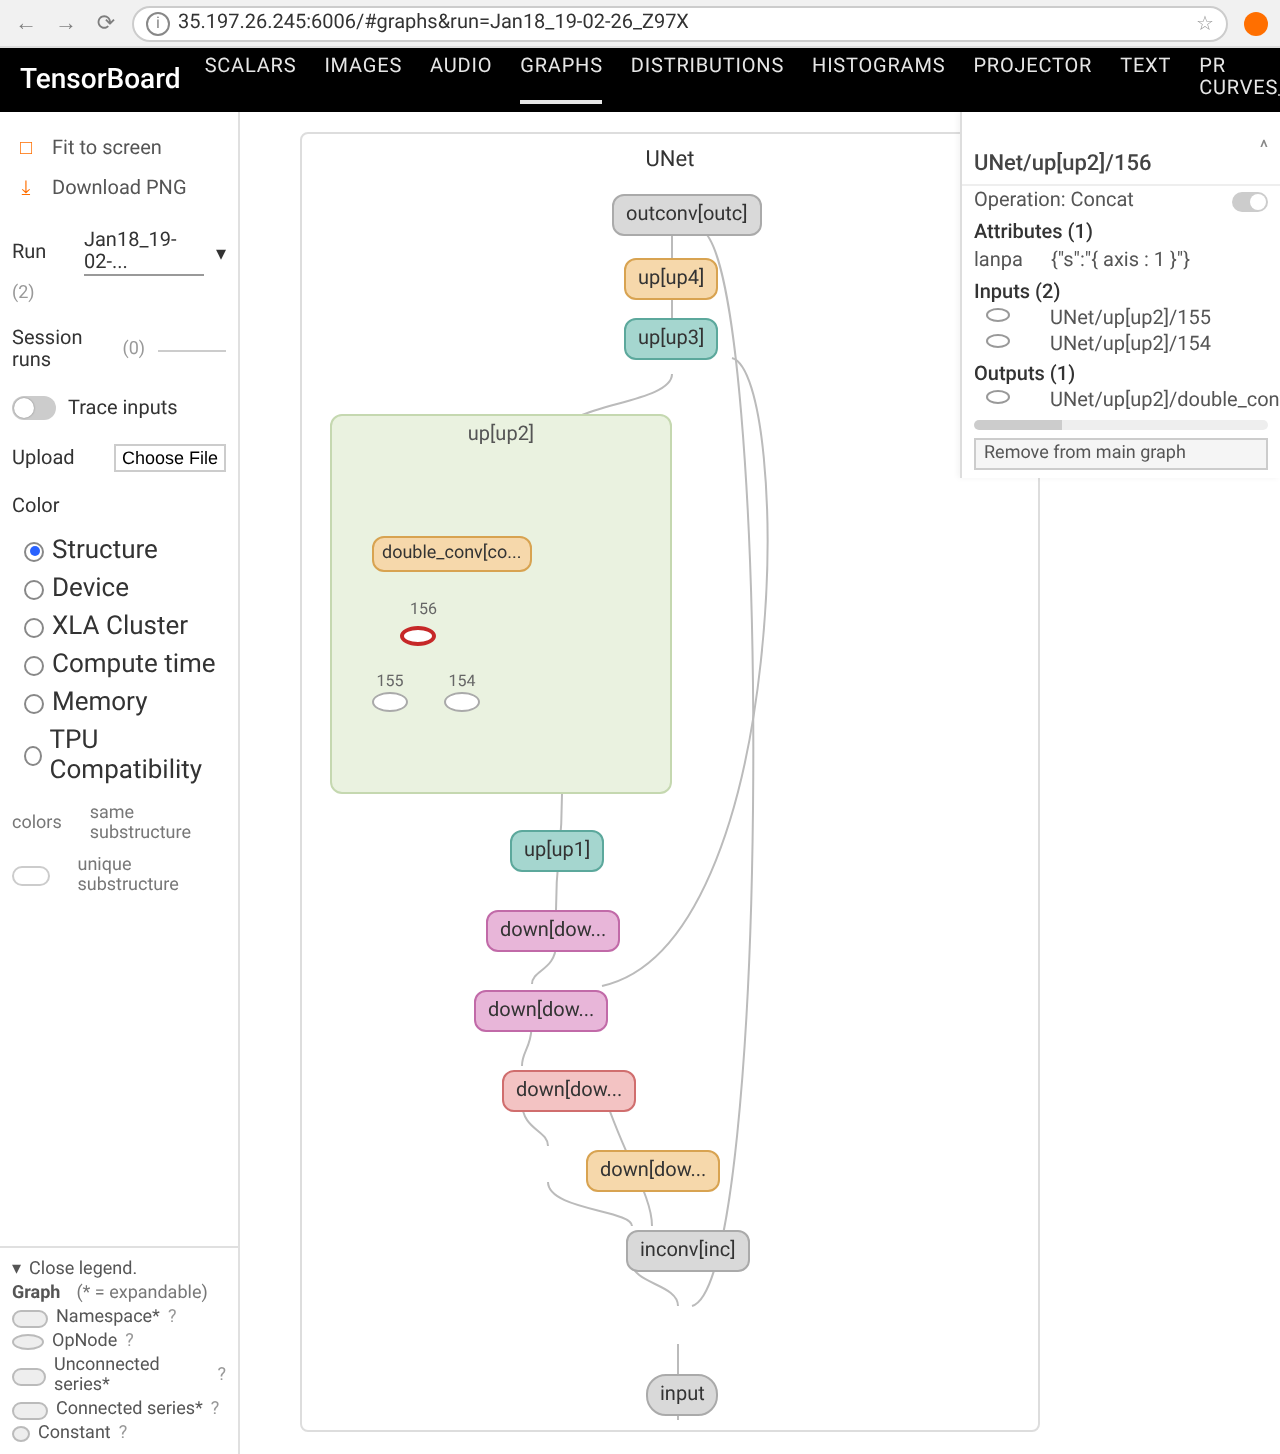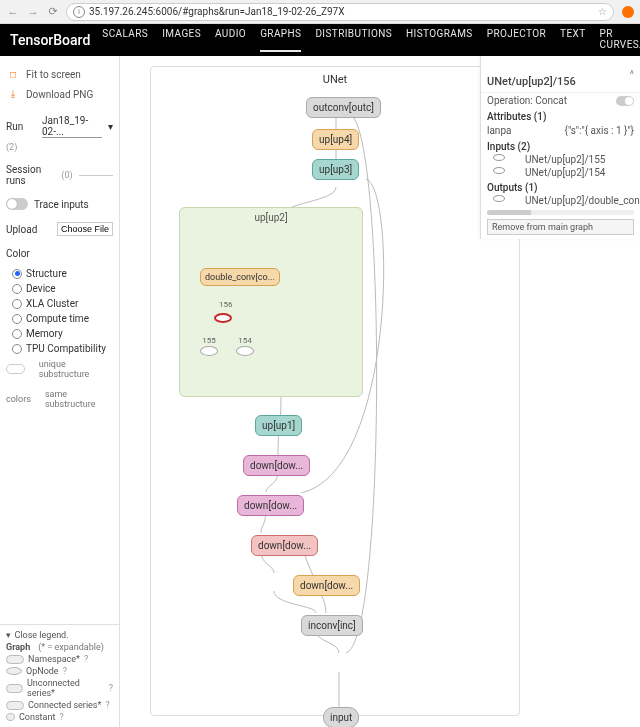--- a/index.html
+++ b/index.html
@@ -25,21 +25,21 @@
   .sb-row { display: flex; align-items: center; gap: 6px; padding: 3px 0; font-size: 10px; }
   .sb-icon { width:14px; height:14px; color:#ff6f00; display:flex; align-items:center; justify-content:center;}
   .sb-link { color:#555; }
   .sb-label { color:#333; font-size:10px; }
   .sb-count { color:#999; font-size:9px; }
   .sb-select { font-size:10px; border:none; border-bottom:1px solid #999; background:transparent; max-width:60px; }
   .file-btn { margin-left: auto; font-size:9px; background:#fff; border:1px solid #ccc; padding:1px 3px;}
   .toggle { width:22px; height:12px; background:#ccc; border-radius:8px; position:relative; }
   .toggle::after { content:""; position:absolute; left:1px; top:1px; width:10px; height:10px; background:#fff; border-radius:50%; box-shadow:0 0 1px rgba(0,0,0,.4);}
   .radio-col { margin-top:4px; margin-left:6px; }
-  .radio-row { display:flex; align-items:center; gap:4px; padding:2px 0; font-size:10px; }
+  .radio-row { display:flex; align-items:center; gap:4px; padding:2px 0; font-size:13px; }
   .radio { width:10px; height:10px; border:1px solid #888; border-radius:50%; position:relative; }
   .radio.sel::after { content:""; position:absolute; left:1.5px; top:1.5px; width:5px; height:5px; background:#2962ff; border-radius:50%; }
   .sub-txt { font-size:9px; color:#777; }
   .colorchip { width:20px; height:10px; border:1px solid #ccc; border-radius:6px; background:#fff; }
 
   .sidebar-bot { border-top:1px solid #e0e0e0; padding:4px 6px; font-size:9px; color:#555;}
   .legend-row { display:flex; align-items:center; gap:4px; padding:1px 0;}
   .leg-swatch { width:18px; height:9px; border:1px solid #bbb; border-radius:5px; background:#eee;}
   .leg-swatch.ell { border-radius:50%; width:16px; height:8px;}
   .help-q { color:#999; }
@@ -60,21 +60,21 @@
   .exp-title { position:absolute; top:4px; left:50%; transform:translateX(-50%); font-size:10px; color:#555;}
   .inner-node { position:absolute; border-radius:6px; font-size:9px; text-align:center; padding:3px 4px; }
 
   svg.edges { position:absolute; left:0; top:0; width:100%; height:100%; }
   svg.edges path { fill:none; stroke:#bbb; stroke-width:1; }
 
   .info-panel { position:absolute; right:0; top:0; width:160px; background:#fff; border-left:1px solid #ddd; box-shadow:-1px 0 3px rgba(0,0,0,.05); font-size:10px; }
   .ip-head { display:flex; align-items:center; padding:4px 6px; border-bottom:1px solid #eee; }
   .ip-title { font-weight:500; color:#444; font-size:11px;margin-top:15px;}
   .collapse { margin-left:auto; color:#888; }
-  .ip-row { padding:2px 6px; color:#555;justify-content:space-between; }
+  .ip-row { padding:2px 6px; color:#555; }
   .ip-sec { padding:3px 6px 1px; font-weight:500; color:#333; }
   .ip-toggle { width:18px; height:10px; background:#ccc; border-radius:6px; margin-left:auto; position:relative;}
   .ip-toggle::after{content:"";position:absolute;right:1px;top:1px;width:8px;height:8px;background:#fff;border-radius:50%;}
   .ip-item { display:flex; align-items:flex-start; gap:20px; padding:1px 6px 1px 12px; font-size:10px; color:#555; white-space:nowrap; overflow:hidden; text-overflow:ellipsis;}
   .ip-ell { width:12px; height:7px; border:1px solid #999; border-radius:50%; flex-shrink:0;}
   .ip-remove { margin:4px 6px; padding:2px 4px; border:1px solid #ccc; background:#f5f5f5; font-size:9px; color:#555; cursor:pointer;}
   .ip-bar { height:5px; margin:3px 6px 1px; background: linear-gradient(to right,#ccc 30%,#eee 30%); border-radius:3px;}
 </style>
 </head>
 <body>
@@ -165,27 +165,27 @@
           </div>
         <div class="radio-row">
             <span class="radio"></span>
             <span>Memory</span>
           </div>
         <div class="radio-row">
             <span class="radio"></span>
             <span>TPU Compatibility</span>
           </div>
       </div>
+      <div class="sb-row" style="margin-top:4px">
+        <span class="sub-txt">colors</span>
+        <span class="sub-txt" style="margin-left:8px">same substructure</span>
+      </div>
       <div class="sb-row">
         <span class="colorchip"></span>
         <span class="sub-txt" style="margin-left:8px">unique substructure</span>
-      </div>
-      <div class="sb-row" style="margin-top:4px">
-        <span class="sub-txt">colors</span>
-        <span class="sub-txt" style="margin-left:8px">same substructure</span>
       </div>
     </div>
     <div class="sidebar-bot">
       <div class="legend-row">
           <span>▾</span>
           <span>Close legend.</span>
         </div>
       <div class="legend-row">
           <b>Graph</b>
           <span class="sub-txt" style="margin-left:4px">(* = expandable)</span>
@@ -236,36 +236,36 @@
         <path d="M150 477 C160 510 175 530 175 546"></path>
         <path d="M95 253 L95 260 M75 267 L75 280 M115 267 L115 280"></path>
         <path d="M75 295 C75 305 90 310 92 315 M115 295 C115 305 100 310 98 315"></path>
       </svg>
       <div class="title">UNet</div>
 
       <div class="node n-grey" style="left:155px;top:30px">outconv[outc]</div>
       <div class="node n-orange" style="left:161px;top:62px">up[up4]</div>
       <div class="node n-teal" style="left:161px;top:92px">up[up3]</div>
 
-      <div class="expanded" style="left:28px;top:140px;width:184px;height:190px">
+      <div class="expanded" style="left:14px;top:140px;width:171px;height:190px">
         <div class="exp-title">up[up2]</div>
         <div class="inner-node n-orange" style="left:20px;top:60px">double_conv[co...</div>
         <div class="ring" style="left:34px;top:105px"></div>
         <span style="position:absolute;left:39px;top:92px;font-size:8px;color:#666">156</span>
         <div class="ell-node lbl" data-lbl="155" style="left:20px;top:138px"></div>
         <div class="ell-node lbl" data-lbl="154" style="left:56px;top:138px"></div>
       </div>
 
       <div class="node n-teal" style="left:104px;top:348px">up[up1]</div>
       <div class="node n-pink" style="left:92px;top:388px">down[dow...</div>
       <div class="node n-pink" style="left:86px;top:428px">down[dow...</div>
       <div class="node n-red" style="left:100px;top:468px">down[dow...</div>
       <div class="node n-orange" style="left:142px;top:508px">down[dow...</div>
-      <div class="node n-grey" style="left:150px;top:548px">inconv[inc]</div>
-      <div class="node n-grey" style="left:172px;top:640px;border-radius:10px">input</div>
+      <div class="node n-grey" style="left:162px;top:548px">inconv[inc]</div>
+      <div class="node n-grey" style="left:172px;top:620px;border-radius:10px">input</div>
     </div>
 
     <div class="info-panel">
       <div class="ip-head">
         <span class="ip-title">UNet/up[up2]/156</span>
         <span class="collapse">^</span>
       </div>
       <div class="ip-row" style="display:flex;align-items:center">
         <span>Operation: Concat</span>
         <span class="ip-toggle"></span>

